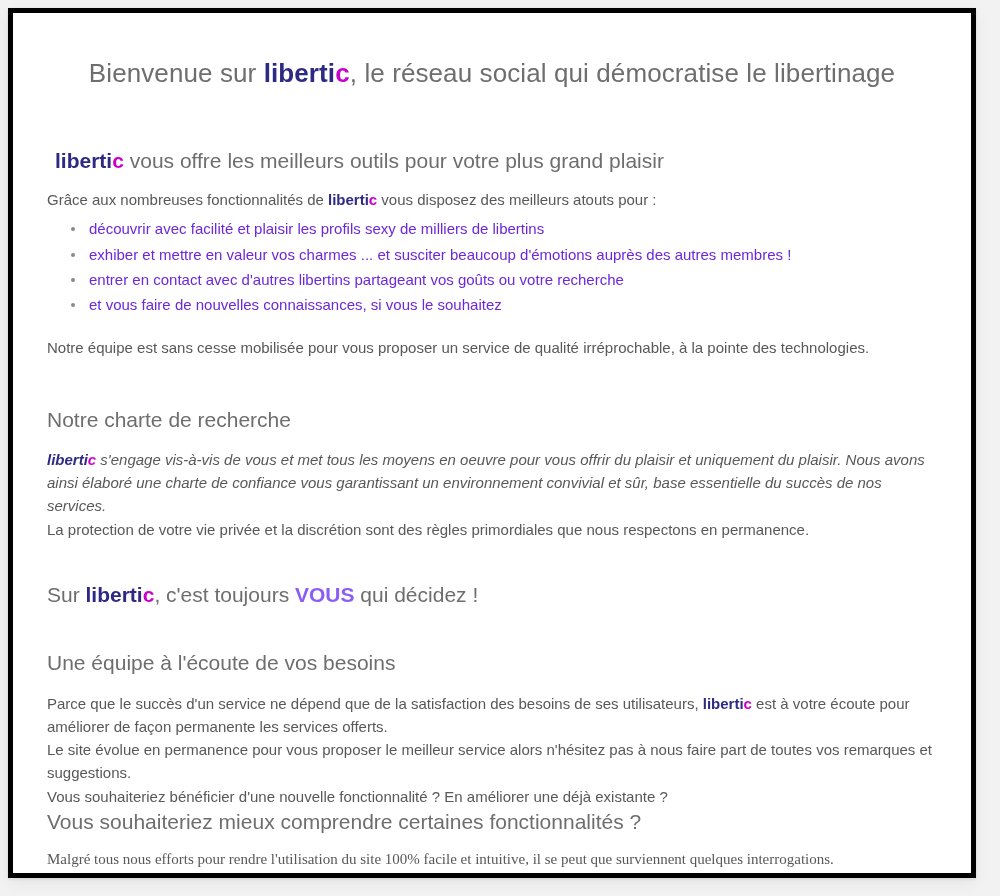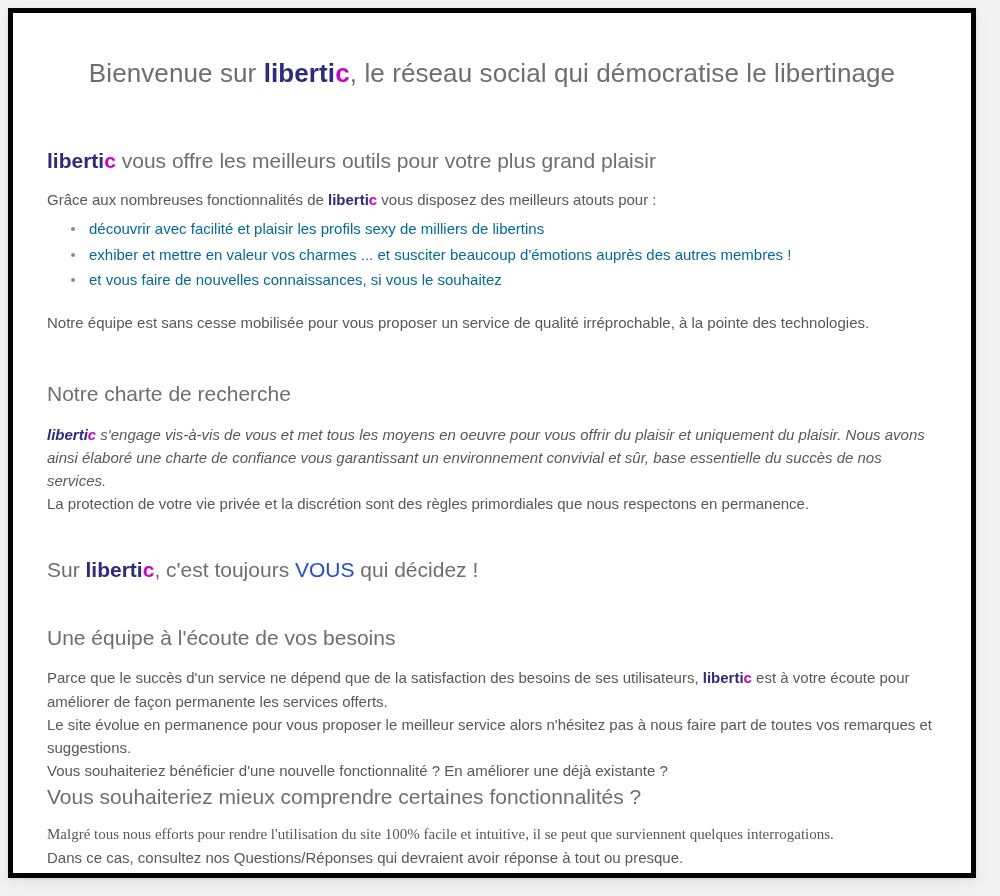--- a/index.html
+++ b/index.html
@@ -59,21 +59,21 @@
     padding: 0 10px;
     line-height: 1.3;
     letter-spacing: 0.1px;
   }
 
   
   .lead-heading {
     font-size: 21px;
     font-weight: normal;
     color: #6e6e6e;
-    margin: 56px 0 0 6px;
+    margin: 56px 0 0 14px;
     line-height: 1.3;
   }
 
   
   .section-heading {
     font-size: 21px;
     font-weight: normal;
     color: #6e6e6e;
     margin: 0 0 0 6px;
     line-height: 1.35;
@@ -98,58 +98,59 @@
 
   
   .feature-list {
     list-style: none;
     margin: 6px 0 0 0;
     padding: 0 0 0 28px;
   }
   .feature-list li {
     position: relative;
     font-size: 15px;
-    color: #0369a1;
+    color: #6d28d9;
     line-height: 1.55;
     padding: 0 0 2px 20px;
   }
   .feature-list li::before {
     content: "";
     position: absolute;
     left: 2px;
     top: 10px;
     width: 4px;
     height: 4px;
     border-radius: 50%;
     background: #8a8a8a;
   }
 
   
   .vous {
-    color: #1d4ed8;
-    font-weight: normal;
+    color: #8b5cf6;
+    font-weight: bold;
   }
 
   .nowrap { white-space: nowrap; }
 </style>
 </head>
 <body>
 
 <div class="page-card">
   <div class="content">
 
     <h1 class="welcome-title"><span>Bienvenue sur </span><span class="brand-lg nowrap"><span>liberti</span><span class="brand-c">c</span></span><span>, le réseau social qui démocratise le libertinage</span></h1>
 
     <h2 class="lead-heading"><span class="brand-lg nowrap"><span>liberti</span><span class="brand-c">c</span></span><span> vous offre les meilleurs outils pour votre plus grand plaisir</span></h2>
 
     <p class="body-text t-intro"><span>Grâce aux nombreuses fonctionnalités de </span><span class="brand nowrap"><span>liberti</span><span class="brand-c">c</span></span><span> vous disposez des meilleurs atouts pour :</span></p>
 
     <ul class="feature-list">
       <li>découvrir avec facilité et plaisir les profils sexy de milliers de libertins</li>
       <li>exhiber et mettre en valeur vos charmes ... et susciter beaucoup d'émotions auprès des autres membres !</li>
+      <li>entrer en contact avec d'autres libertins partageant vos goûts ou votre recherche</li>
       <li>et vous faire de nouvelles connaissances, si vous le souhaitez</li>
     </ul>
 
     <p class="body-text t-after-list">Notre équipe est sans cesse mobilisée pour vous proposer un service de qualité irréprochable, à la pointe des technologies.</p>
 
     <h2 class="section-heading gap-lg">Notre charte de recherche</h2>
 
     <p class="body-text t-charte"><span class="brand nowrap"><span>liberti</span><span class="brand-c">c</span></span><span> s'engage vis-à-vis de vous et met tous les moyens en oeuvre pour vous offrir du plaisir et uniquement du plaisir. Nous avons ainsi élaboré une charte de confiance vous garantissant un environnement convivial et sûr, base essentielle du succès de nos services.</span></p>
 
     <p class="body-text">La protection de votre vie privée et la discrétion sont des règles primordiales que nous respectons en permanence.</p>

